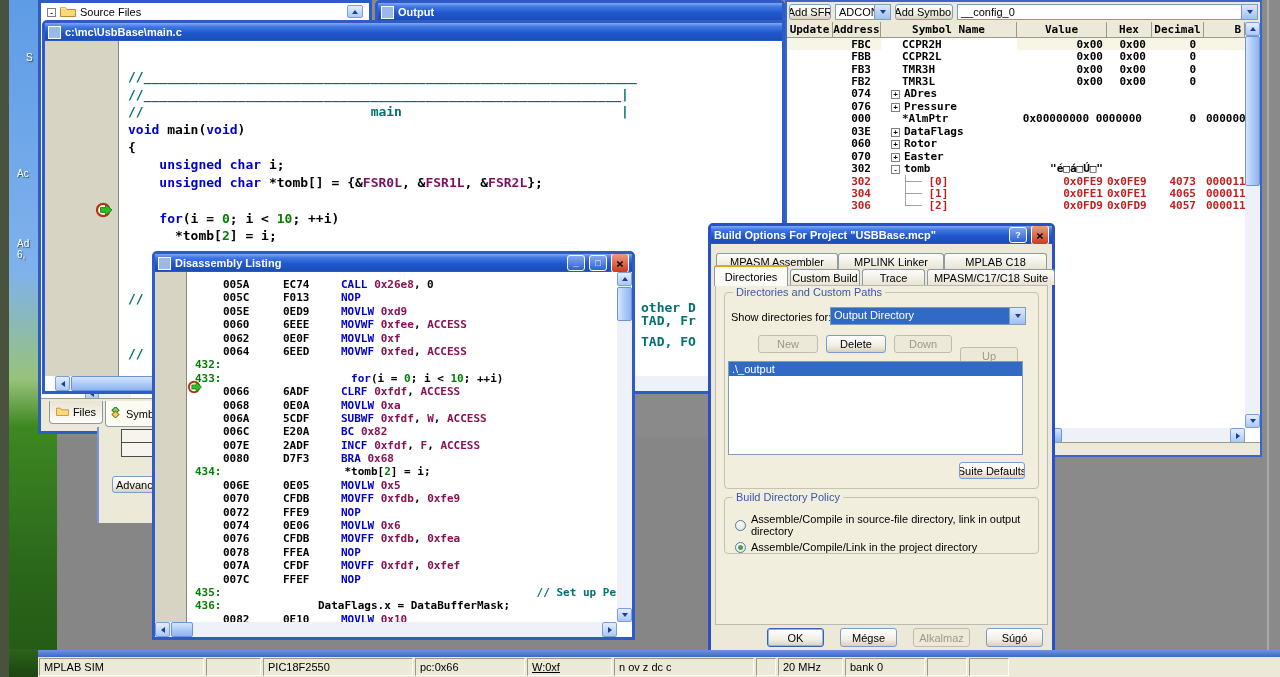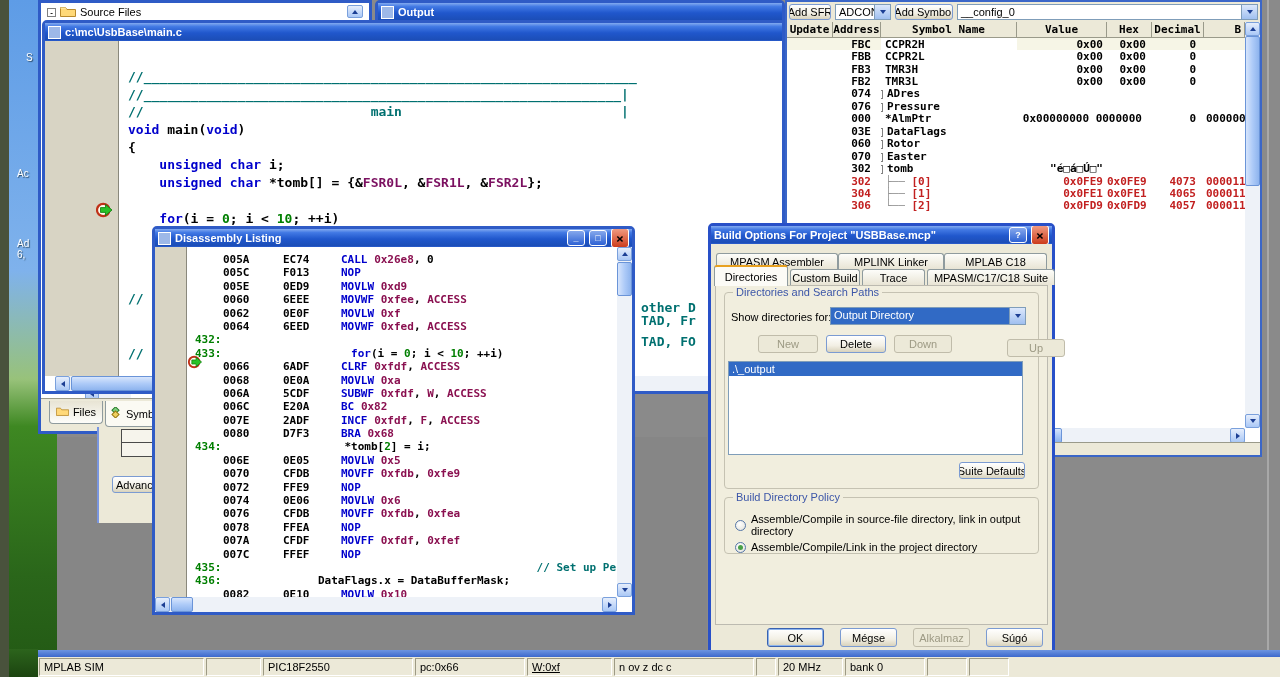--- a/index.html
+++ b/index.html
@@ -76,21 +76,21 @@
   .wh{position:absolute;display:flex;height:15px;background:#ece9d8;border-bottom:1px solid #9a9a8a;
       font:bold 11px "DejaVu Sans Mono",monospace;align-items:center}
   .wh .wc{border-right:1px solid #9a9a8a;text-align:center;height:15px;line-height:15px}
   .wh .wc.hr{text-align:right;padding-right:3px}
   .wr{display:flex;height:12.45px;align-items:center;font:bold 11px "DejaVu Sans Mono",monospace;color:#000}
   .wc{box-sizing:border-box;overflow:hidden;white-space:nowrap;flex:none}
   .h0{width:46px}.h1{width:48px}.h2{width:136px}.h3{width:90px}.h4{width:45px}.h5{width:52px}.h6{flex:1;padding-left:2px}
   .wide{width:135px;padding-right:10px}
   .ar{text-align:right}
   .h1.ar{padding-right:10px}.h3.ar{padding-right:4px}.h4.ar{padding-right:6px}.h5.ar{padding-right:8px}
-  .wr .h2{padding-left:4px}
+  .wr .h2{padding-left:21px}
   .red .wc{color:#c22020}
   .hl{background:#f6f5e6}.hl .h2{background:#fff}
   .exp{display:inline-flex;width:9px;height:9px;border:1px solid #808080;background:#fff;
        font:bold 8px/7px "Liberation Sans",sans-serif;align-items:center;justify-content:center;
        margin-left:-11px;margin-right:4px;box-sizing:border-box}
   .tree{color:#9a9a9a}
 
   
   #bstrip{position:absolute;left:38px;top:650px;width:1242px;height:7px;background:linear-gradient(#6c94e0,#3c68cc);z-index:9}
   #statusbar{position:absolute;left:38px;top:657px;width:1242px;height:20px;background:#ece9d8;display:flex;
@@ -372,21 +372,21 @@
 
 <div class="abs" style="left:57px;top:437px;width:650px;height:215px;background:#868686;z-index:5"></div>
 
 <div class="abs" style="left:97px;top:427px;width:58px;height:96px;background:#ece9d8;border-left:2px solid #7a96df;z-index:6">
   <div class="abs" style="left:22px;top:2px;width:30px;height:26px;background:#f6f4ec;border:1px solid #4a4a4a">
     <div style="border-bottom:1px solid #4a4a4a;height:12px"></div>
   </div>
   <div class="btn abs" style="left:13px;top:49px;width:44px;height:17px;justify-content:flex-start;padding-left:3px">Advance</div>
 </div>
 
-<div class="win rnd" style="left:152px;top:226px;width:483px;height:389px;z-index:7">
+<div class="win rnd" style="left:152px;top:251px;width:483px;height:389px;z-index:7">
   <div class="tb">
     <span class="wicon"></span>
     <span>Disassembly Listing</span>
     <span class="sp"></span>
     <span class="tbtn">_</span>
     <span class="tbtn">□</span>
     <span class="tbtn cl">×</span>
   </div>
   <div class="gut" style="left:0;top:18px;bottom:15px;width:31px"></div>
   <div class="abs" style="left:40px;top:24px">
@@ -457,34 +457,34 @@
     </div>
   <div class="abs" style="left:4px;top:59px;width:333px;height:340px;border:1px solid #bcbab0;background:#f1eede;box-sizing:border-box"></div>
   <div class="abs" style="left:3px;top:43px;display:flex;gap:2px;align-items:flex-start">
       <div class="xtab on" style="width: 74px;">Directories</div>
       <div class="xtab" style="width: 70px;">Custom Build</div>
       <div class="xtab" style="width: 63px;">Trace</div>
       <div class="xtab" style="width: 128px;">MPASM/C17/C18 Suite</div>
     </div>
 
   <div class="grp" style="left:13px;top:66px;width:315px;height:197px">
-    <span class="glbl" style="background:#f1eede">Directories and Search Paths</span>
+    <span class="glbl" style="background:#f1eede">Directories and Custom Paths</span>
   </div>
   <div class="abs" style="left:20px;top:85px;font-size:11px">Show directories for:</div>
   <div class="cmb abs" style="left:119px;top:81px;width:196px;height:18px">
     <span class="cv sel">Output Directory</span>
     <span class="ca">
         <span class="t-d"></span>
       </span>
   </div>
   <div class="abs" style="left:0;top:109px;width:341px;height:18px">
       <div class="btn dis" style="position: absolute; left: 47px; top: 0px; width: 60px; height: 18px;">New</div>
       <div class="btn" style="position: absolute; left: 115px; top: 0px; width: 60px; height: 18px;">Delete</div>
       <div class="btn dis" style="position: absolute; left: 183px; top: 0px; width: 58px; height: 18px; text-align: center;">Down</div>
-      <div class="btn dis" style="position: absolute; left: 249px; top: 4px; width: 58px; height: 18px; margin-left: 47px;">Up</div>
+      <div class="btn dis" style="position: absolute; left: 249px; top: 12px; width: 58px; height: 18px;">Up</div>
     </div>
   <div class="abs" style="left:17px;top:135px;width:295px;height:94px;background:#fff;border:1px solid #7f9db9;box-sizing:border-box">
       <div class="lrow">.\_output</div>
     </div>
   <div class="btn abs" style="left:248px;top:236px;width:66px;height:17px">Suite Defaults</div>
 
   <div class="grp" style="left:13px;top:271px;width:315px;height:57px">
     <span class="glbl" style="background:#f1eede">Build Directory Policy</span>
     <div class="abs" style="left:10px;top:12px;right:4px">
         <div class="radrow">

